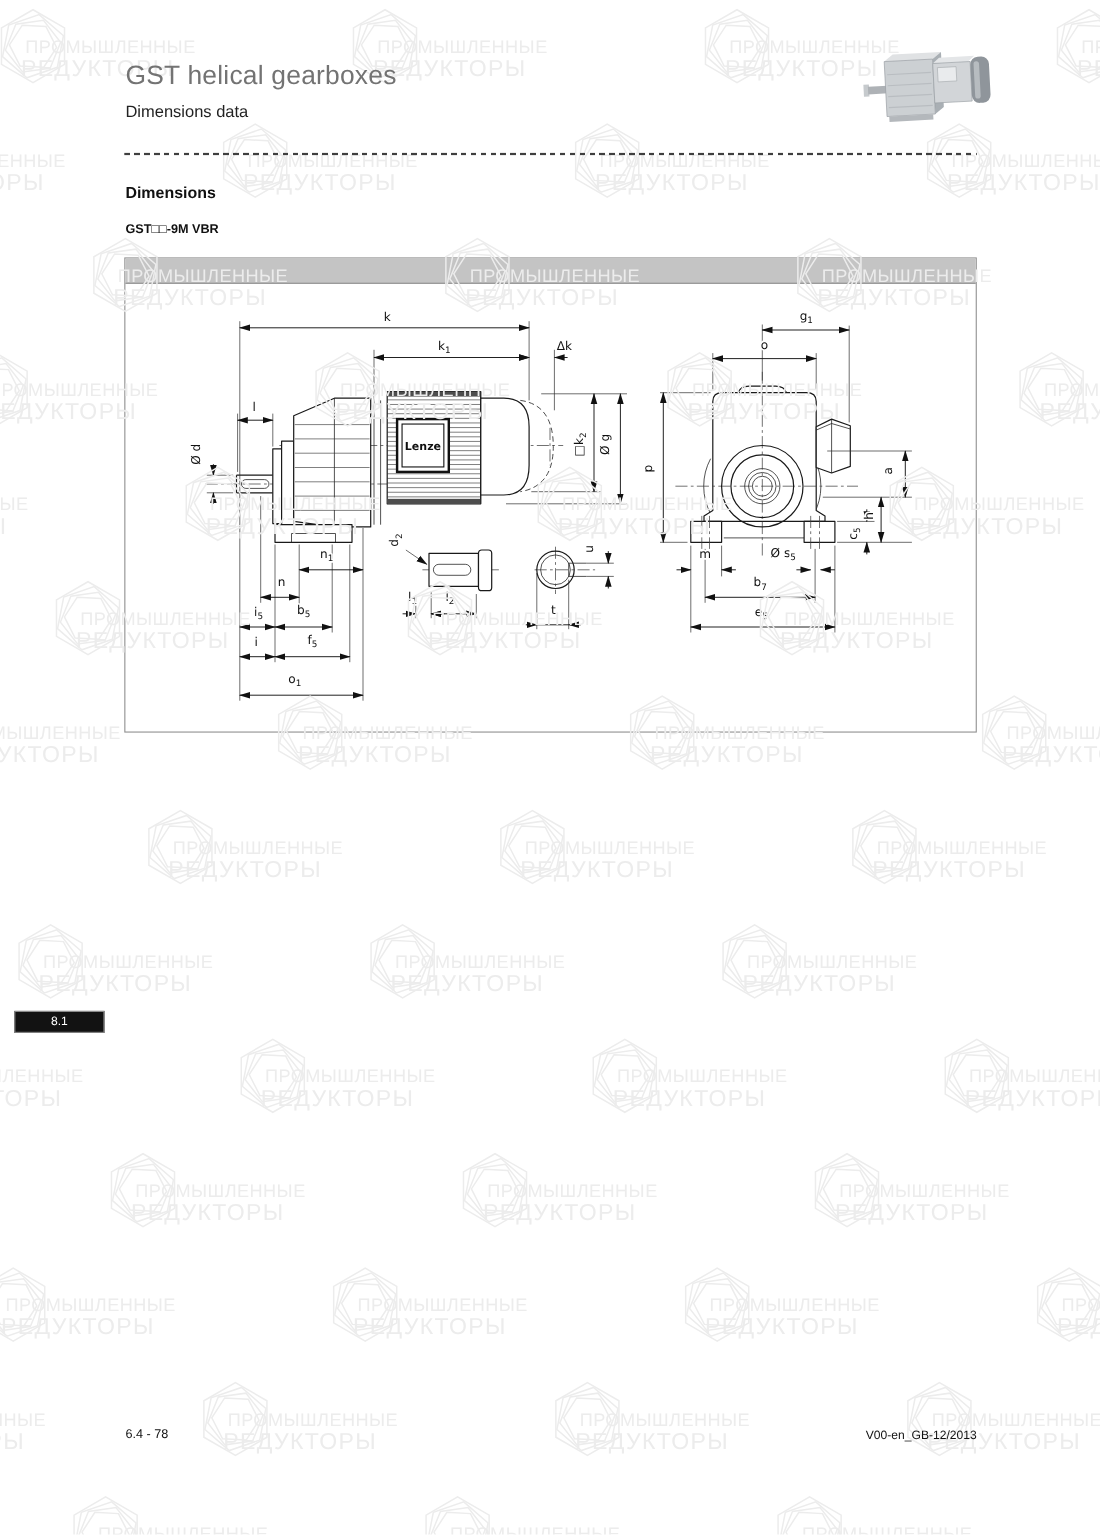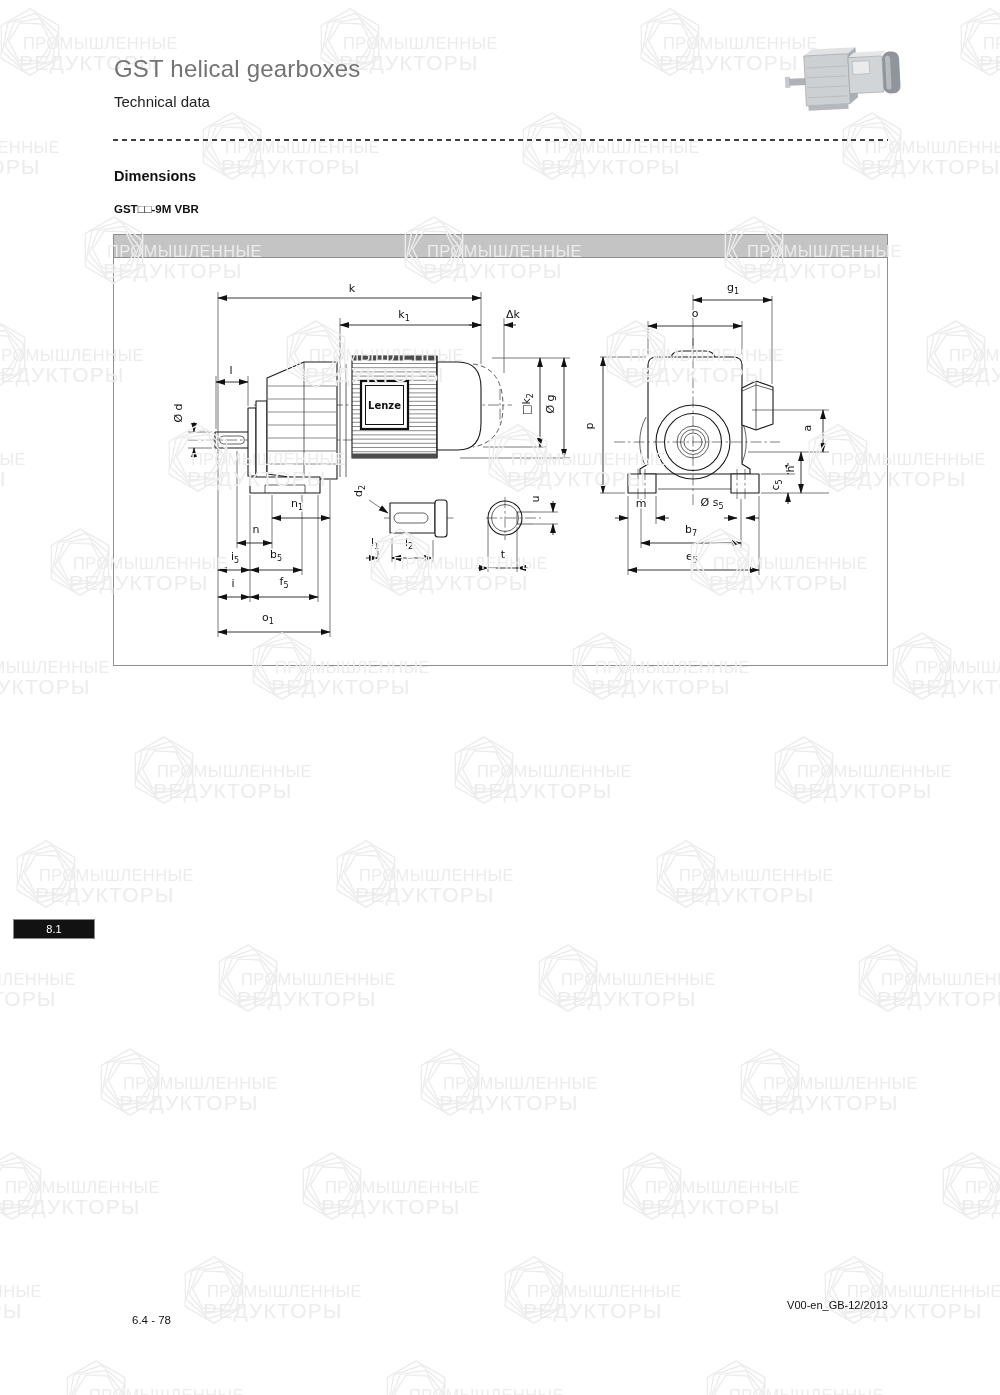--- a/index.html
+++ b/index.html
@@ -39,21 +39,21 @@
   .dim{stroke:#111;stroke-width:.85;fill:none;}
   .cl {stroke:#3a3a3a;stroke-width:.65;fill:none;stroke-dasharray:11 3 2.5 3;}
   .hid{stroke:#333;stroke-width:.8;fill:none;stroke-dasharray:5 3;}
   .dimtxt{font-family:"DejaVu Sans","Liberation Sans",sans-serif;font-size:11px;fill:#111;
     paint-order:stroke;stroke:#ffffff;stroke-width:3px;stroke-linejoin:round;}
   .brand{font-family:"DejaVu Sans",sans-serif;font-size:10px;font-weight:bold;fill:#111;}
 
   
   .side-tab{position:absolute;left:13px;top:919px;width:80px;height:18px;background:#121212;
     border:1px solid #8a8a8a;color:#fff;font-size:11px;display:flex;align-items:center;justify-content:center;}
-  .footer-left{position:absolute;left:132px;top:1298px;font-size:11.5px;color:#111;margin-top:16px;}
+  .footer-left{position:absolute;left:114px;top:1298px;font-size:11.5px;color:#111;}
   .footer-right{position:absolute;left:113px;top:1299px;width:775px;text-align:right;font-size:11px;color:#111;}
 
   
   .wm-unit{position:absolute;width:230px;height:80px;color:#ececec;}
   .wm-l1{position:absolute;left:30px;top:31px;font-size:16.5px;letter-spacing:.4px;white-space:nowrap;}
   .wm-l2{position:absolute;left:26px;top:48px;font-size:21px;letter-spacing:1.2px;white-space:nowrap;}
   .wm-logo{position:absolute;left:0;top:0;}
 
   
   .product-photo{position:absolute;left:783px;top:38px;width:145px;height:82px;z-index:2;}
@@ -716,20 +716,20 @@
         <polygon points="63.0,55.0 37.0,70.0 11.0,55.0 11.0,25.0 37.0,10.0 63.0,25.0" fill="none" stroke="#ececec" stroke-width="1.4" transform="rotate(11 37 40)"></polygon>
         <polygon points="59.5,53.0 37.0,66.0 14.5,53.0 14.5,27.0 37.0,14.0 59.5,27.0" fill="none" stroke="#ececec" stroke-width="1.4" transform="rotate(22 37 40)"></polygon>
         <polygon points="56.1,51.0 37.0,62.0 17.9,51.0 17.9,29.0 37.0,18.0 56.1,29.0" fill="none" stroke="#ececec" stroke-width="1.4" transform="rotate(33 37 40)"></polygon>
       </svg>
       <div class="wm-l1">ПРОМЫШЛЕННЫЕ</div>
     </div>
   </div>
 
 <div class="layer-text">
   <div class="page-title">GST helical gearboxes</div>
-  <div class="page-subtitle">Technical data</div>
+  <div class="page-subtitle">Dimensions data</div>
   <div class="dashed-rule"></div>
   <div class="section-heading">Dimensions</div>
   <div class="model-label">GST□□-9M VBR</div>
   <div class="side-tab">8.1</div>
   <div class="footer-left">6.4 - 78</div>
   <div class="footer-right">V00-en_GB-12/2013</div>
 </div>
 
 </body></html>

